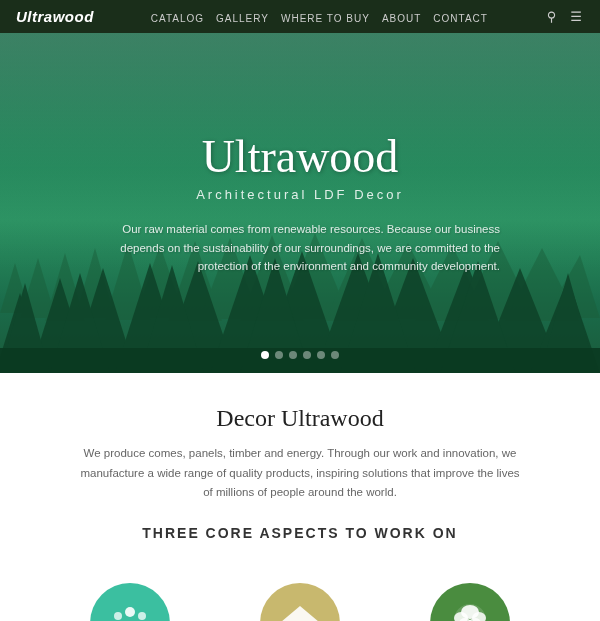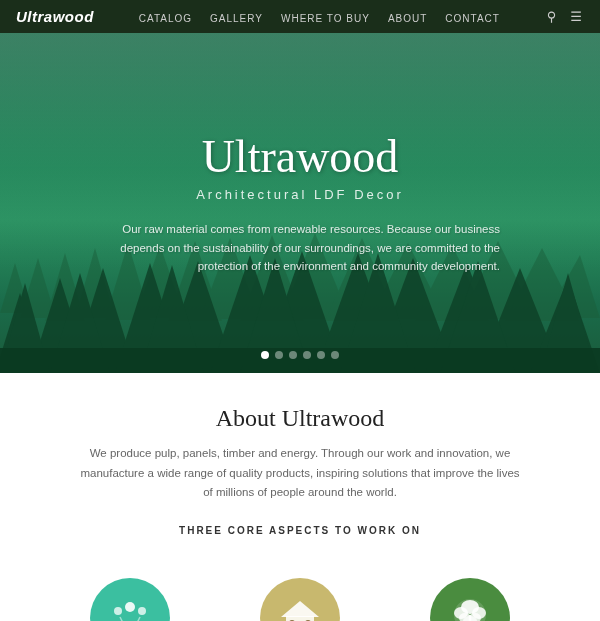--- a/index.html
+++ b/index.html
@@ -16,21 +16,21 @@
     }
     .nav-logo {
       color: #fff;
       font-size: 15px;
       font-weight: bold;
       font-style: italic;
       letter-spacing: 0.5px;
     }
     .nav-links {
       display: flex;
-      gap: 18px;
+      gap: 12px;
       list-style: none;
     }
     .nav-links li a {
       color: #ccc;
       text-decoration: none;
       font-size: 10px;
       letter-spacing: 1px;
       text-transform: uppercase;
     }
     .nav-icons {
@@ -139,21 +139,21 @@
       margin-bottom: 12px;
     }
     .about-desc {
       font-size: 11.5px;
       color: #666;
       line-height: 1.7;
       max-width: 440px;
       margin: 0 auto 22px;
     }
     .core-aspects-title {
-      font-size: 10px;
+      font-size: 14px;
       font-weight: bold;
       letter-spacing: 2px;
       color: #333;
       margin-bottom: 22px;
       text-transform: uppercase;
     }
 
     
     .icons-row {
       display: flex;
@@ -259,22 +259,22 @@
     <div class="hero-dot active"></div>
     <div class="hero-dot"></div>
     <div class="hero-dot"></div>
     <div class="hero-dot"></div>
     <div class="hero-dot"></div>
     <div class="hero-dot"></div>
   </div>
 </section>
 
 <section class="about-section">
-  <h2 class="about-title">About Ultrawood</h2>
-  <p class="about-desc">We produce pulp, panels, timber and energy. Through our work and innovation, we manufacture a wide range of quality products, inspiring solutions that improve the lives of millions of people around the world.</p>
+  <h2 class="about-title">Decor Ultrawood</h2>
+  <p class="about-desc">We produce comes, panels, timber and energy. Through our work and innovation, we manufacture a wide range of quality products, inspiring solutions that improve the lives of millions of people around the world.</p>
   <p class="core-aspects-title">THREE CORE ASPECTS TO WORK ON</p>
 </section>
 
 <div class="icons-row">
 
   <div class="icon-item">
     <div class="icon-circle" style="background:#3bbfa0;">
       <svg viewBox="0 0 50 50" xmlns="http://www.w3.org/2000/svg">
 
         <circle cx="25" cy="14" r="5" fill="rgba(255,255,255,0.9)"></circle>

